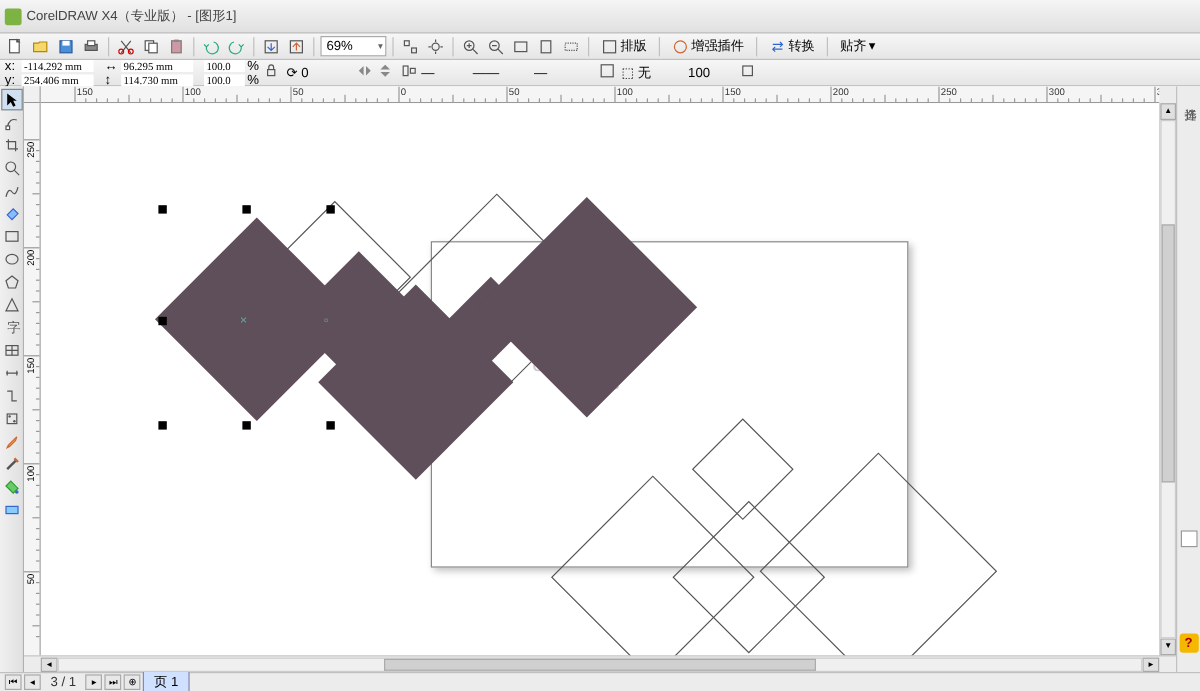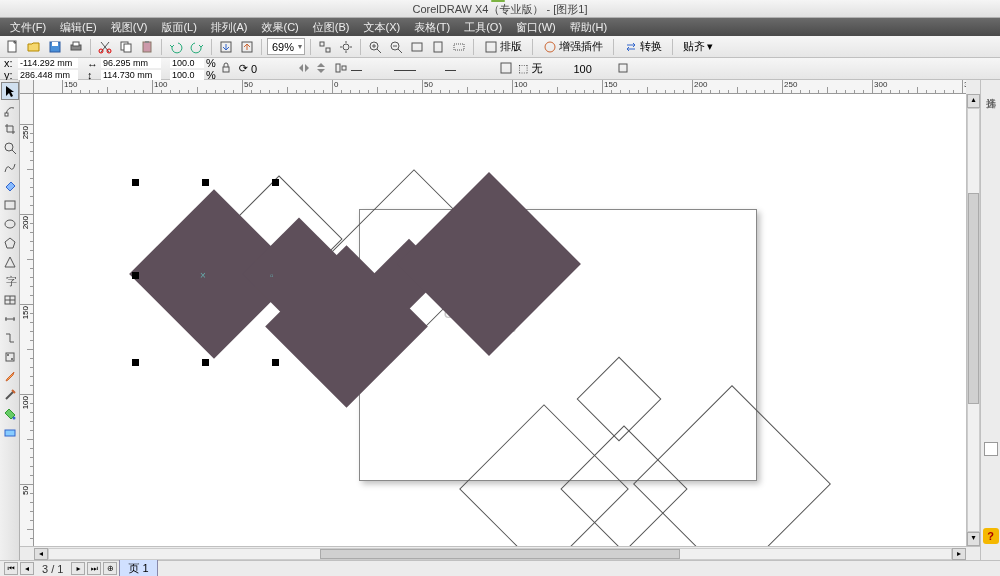--- a/index.html
+++ b/index.html
@@ -1,39 +1,39 @@
 <!DOCTYPE html>
 <html><head>
 <meta charset="utf-8">
 <style>
 * { box-sizing: border-box; margin: 0; padding: 0; font-family: "Microsoft YaHei", Tahoma, sans-serif; font-size: 11px; }
 body { background: #ececec; overflow: hidden; }
 #app { width: 1000px; height: 576px; display: flex; flex-direction: column; background: #e8e8e8; }
 
 
-.titlebar { height: 18px; background: linear-gradient(#f5f5f5,#e0e0e0); display: flex; align-items: center; padding: 0 4px; border-bottom: 1px solid #b0b0b0; flex-direction: column; }
+.titlebar { height: 28px; background: linear-gradient(#f5f5f5,#e0e0e0); display: flex; align-items: center; padding: 0 4px; border-bottom: 1px solid #b0b0b0; }
 .titlebar .app-icon { width: 14px; height: 14px; background: #7cb342; border-radius: 2px; margin-right: 4px; }
 .titlebar .title { color: #444; font-size: 11px; }
 
 
 .menubar { height: 18px; background: linear-gradient(#6a6a6a,#4a4a4a); display: flex; align-items: center; padding: 0 4px; gap: 2px; }
 .menubar span { color: #eee; padding: 1px 6px; cursor: default; font-size: 11px; }
 
 
 .toolbar { height: 22px; background: linear-gradient(#f6f6f6,#e6e6e6); border-bottom: 1px solid #c0c0c0; display: flex; align-items: center; padding: 0 4px; gap: 3px; }
 .toolbar .btn { width: 18px; height: 18px; display: flex; align-items: center; justify-content: center; border: 1px solid transparent; border-radius: 2px; cursor: pointer; }
 .toolbar .sep { width: 1px; height: 16px; background: #c0c0c0; margin: 0 2px; }
 .toolbar .combo { height: 17px; border: 1px solid #aaa; background: #fff; padding: 0 12px 0 4px; display: flex; align-items: center; font-size: 10px; position: relative; }
 .toolbar .combo::after { content: "▾"; position: absolute; right: 2px; font-size: 8px; color: #666; }
 .toolbar .textbtn { height: 18px; padding: 0 4px; display: flex; align-items: center; gap: 2px; border: 1px solid transparent; border-radius: 2px; cursor: pointer; font-size: 11px; }
 
 
 .propbar { height: 22px; background: linear-gradient(#f6f6f6,#e6e6e6); border-bottom: 1px solid #c0c0c0; display: flex; align-items: center; padding: 0 4px; gap: 3px; }
 .propbar .field { display: flex; align-items: center; gap: 2px; font-size: 10px; }
-.propbar .numinput { width: 60px; height: 16px; border: 1px solid #aaa; background: #fff; padding: 0 2px; font-size: 10px; }
+.propbar .numinput { width: 60px; height: 16px; border: 1px solid #aaa; background: #fff; padding: 0 2px; font-size: 10px; font-family: Liberation Serif, serif; }
 
 
 .ruler-h { height: 14px; background: #f5f5f5; border-bottom: 1px solid #999; position: relative; overflow: hidden; font-size: 8px; color: #333; }
 .ruler-h .tick { position: absolute; top: 0; width: 1px; height: 14px; background: #999; }
 .ruler-h .tick.minor { height: 4px; top: 10px; }
 .ruler-h .tick.med { height: 7px; top: 7px; }
 .ruler-h .num { position: absolute; top: 0; font-size: 8px; }
 
 .ruler-v { width: 14px; background: #f5f5f5; border-right: 1px solid #999; position: relative; overflow: hidden; }
 .ruler-v .tick { position: absolute; left: 0; height: 1px; width: 14px; background: #999; }
@@ -87,34 +87,20 @@
 </head>
 <body>
 
 <div id="app">
 
   <div class="titlebar">
     <div class="app-icon"></div>
     <div class="title">CorelDRAW X4（专业版） - [图形1]</div>
   </div>
 
-  <div class="menubar">
-    <span>文件(F)</span>
-    <span>编辑(E)</span>
-    <span>视图(V)</span>
-    <span>版面(L)</span>
-    <span>排列(A)</span>
-    <span>效果(C)</span>
-    <span>位图(B)</span>
-    <span>文本(X)</span>
-    <span>表格(T)</span>
-    <span>工具(O)</span>
-    <span>窗口(W)</span>
-    <span>帮助(H)</span>
-  </div>
 
   <div class="toolbar">
     <div class="btn">
         <svg class="ico" viewBox="0 0 14 14">
           <rect x="2" y="1" width="8" height="11" fill="#fff" stroke="#555"></rect>
           <path d="M8 1 L10 3 L8 3 Z" fill="#ddd" stroke="#555"></path>
         </svg>
       </div>
     <div class="btn">
         <svg class="ico" viewBox="0 0 14 14">
@@ -171,21 +157,21 @@
           <path d="M7 4 L7 10 M4 7 L7 10 L10 7" fill="none" stroke="#36c"></path>
         </svg>
       </div>
     <div class="btn">
         <svg class="ico" viewBox="0 0 14 14">
           <rect x="2" y="2" width="10" height="10" fill="none" stroke="#555"></rect>
           <path d="M7 10 L7 4 M4 7 L7 4 L10 7" fill="none" stroke="#c63"></path>
         </svg>
       </div>
     <div class="sep"></div>
-    <div class="combo" style="width:38px">
+    <div class="combo" style="width:55px">
         <span>69%</span>
       </div>
     <div class="sep"></div>
     <div class="btn">
         <svg class="ico" viewBox="0 0 14 14">
           <rect x="2" y="2" width="4" height="4" fill="none" stroke="#555"></rect>
           <rect x="8" y="8" width="4" height="4" fill="none" stroke="#555"></rect>
         </svg>
       </div>
     <div class="btn">
@@ -261,21 +247,21 @@
   </div>
 
   <div class="propbar" style="margin-top:-22px">
     <div style="display:flex;flex-direction:column;gap:0">
       <div class="field">
           <span class="label" style="width:12px">x:</span>
           <div class="numinput" style="height:10px;font-size:9px;border:none">-114.292 mm</div>
         </div>
       <div class="field">
           <span class="label" style="width:12px">y:</span>
-          <div class="numinput" style="height:10px;font-size:9px;border:none">286.448 mm</div>
+          <div class="numinput" style="height:10px;font-size:9px;border:none">254.406 mm</div>
         </div>
     </div>
     <div style="display:flex;flex-direction:column;gap:0;margin-left:6px">
       <div class="field">
           <span class="label" style="width:12px">↔</span>
           <div class="numinput" style="height:10px;font-size:9px;border:none">96.295 mm</div>
         </div>
       <div class="field">
           <span class="label" style="width:12px">↕</span>
           <div class="numinput" style="height:10px;font-size:9px;border:none">114.730 mm</div>

